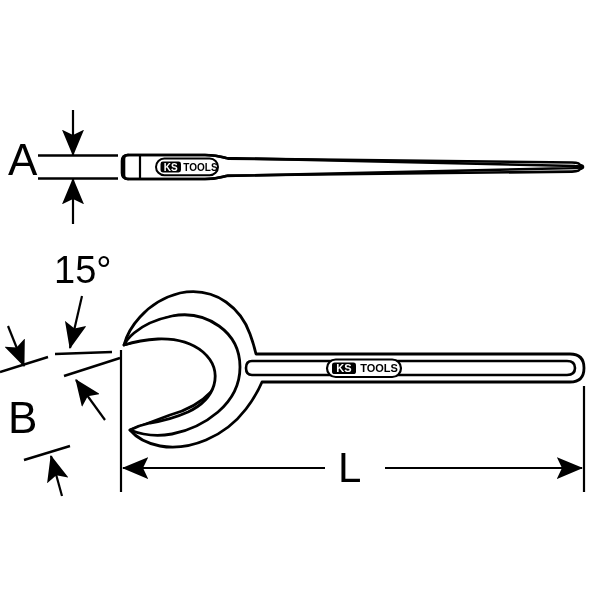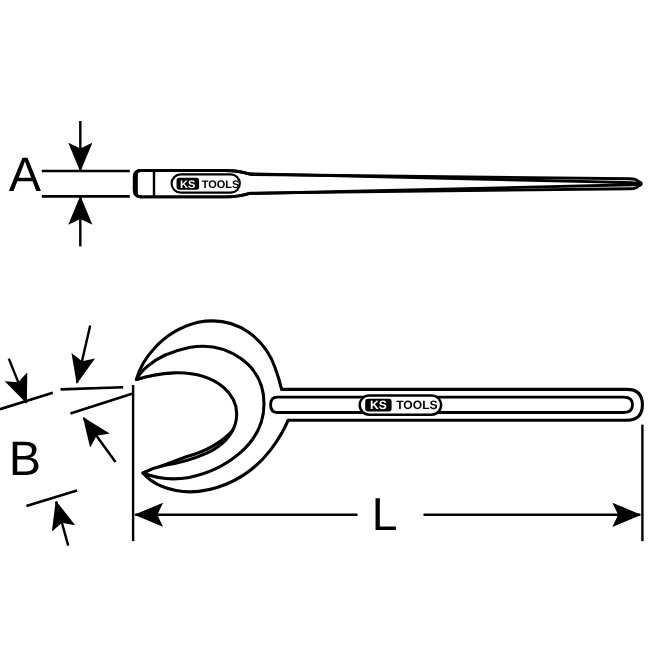--- a/index.html
+++ b/index.html
@@ -202,14 +202,15 @@
     </g>
 
   </svg>
 
   <div class="dim-label" id="label-A">A</div>
 
   <div class="dim-label" id="label-B">B</div>
 
   <div class="dim-label" id="label-L">L</div>
 
+  <div class="dim-label" id="label-angle">15°</div>
 
 </div>
 
 </body></html>

